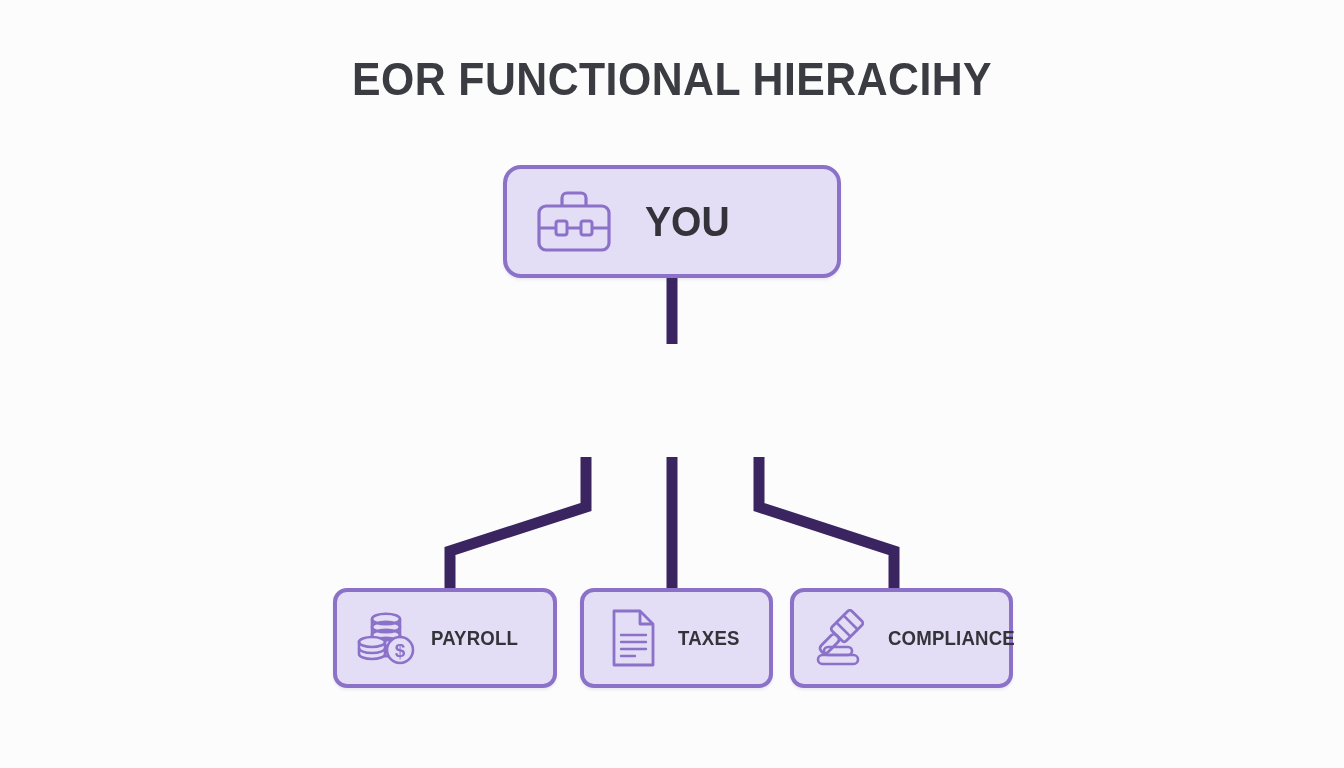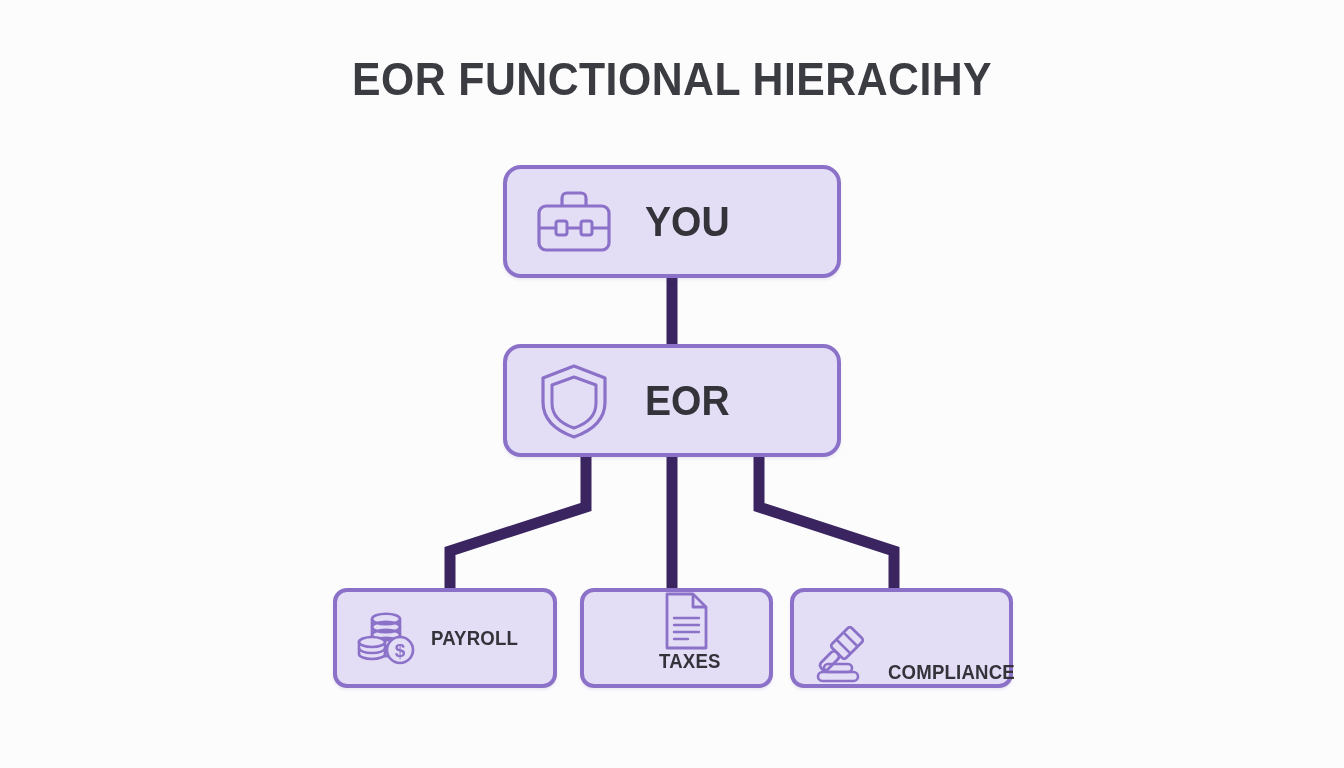--- a/index.html
+++ b/index.html
@@ -101,22 +101,22 @@
   .node.level-leaf .node-label {
     font-size: 20px;
     margin-left: 14px;
     letter-spacing: 0.2px;
   }
 
   
   #node-you        { left: 503px; top: 165px; }
   #node-eor        { left: 503px; top: 344px; }
   #node-payroll    { left: 333px; top: 588px; width: 224px; }
-  #node-taxes      { left: 580px; top: 588px; width: 193px; flex-direction: column; }
-  #node-compliance { left: 790px; top: 588px; width: 223px; align-items: flex-end; }
+  #node-taxes      { left: 580px; top: 588px; width: 193px; }
+  #node-compliance { left: 790px; top: 588px; width: 223px; }
 
   .icon-svg { display: block; }
 </style>
 </head>
 <body>
 
 <div id="stage">
 
   <div id="diagram-title">EOR FUNCTIONAL HIERACIHY</div>
 
@@ -137,29 +137,20 @@
         <rect x="6" y="18" width="70" height="44" rx="7" ry="7" fill="none" stroke="#8b72c8" stroke-width="3.2"></rect>
         <path d="M 29,18 L 29,10 a 5,5 0 0 1 5,-5 L 48,5 a 5,5 0 0 1 5,5 L 53,18" fill="none" stroke="#8b72c8" stroke-width="3.2"></path>
         <line x1="6" y1="40" x2="76" y2="40" stroke="#8b72c8" stroke-width="3.2"></line>
         <rect x="23" y="33" width="11" height="14" rx="2.5" ry="2.5" fill="#e3ddf6" stroke="#8b72c8" stroke-width="3"></rect>
         <rect x="48" y="33" width="11" height="14" rx="2.5" ry="2.5" fill="#e3ddf6" stroke="#8b72c8" stroke-width="3"></rect>
       </svg>
     </span>
     <span class="node-label">YOU</span>
   </div>
 
-  <div class="node level-top" id="node-eor">
-    <span class="node-icon">
-      <svg class="icon-svg" width="74" height="78" viewBox="0 0 74 78">
-        <path d="M 37,4 L 68,16 L 68,40 C 68,58 54,69 37,75 C 20,69 6,58 6,40 L 6,16 Z" fill="none" stroke="#8b72c8" stroke-width="3.2" stroke-linejoin="round"></path>
-        <path d="M 37,15 L 59,23 L 59,41 C 59,54 49,62 37,66 C 25,62 15,54 15,41 L 15,23 Z" fill="none" stroke="#8b72c8" stroke-width="3" stroke-linejoin="round"></path>
-      </svg>
-    </span>
-    <span class="node-label">EOR</span>
-  </div>
 
   <div class="node level-leaf" id="node-payroll">
     <span class="node-icon">
       <svg class="icon-svg" width="62" height="58" viewBox="0 0 62 58">
 
         <g fill="none" stroke="#8b72c8" stroke-width="2.6">
           <ellipse cx="31" cy="10" rx="14" ry="5.2"></ellipse>
           <path d="M 17,10 L 17,18"></path>
             <path d="M 45,10 L 45,18"></path>
           <ellipse cx="31" cy="18" rx="14" ry="5.2"></ellipse>

